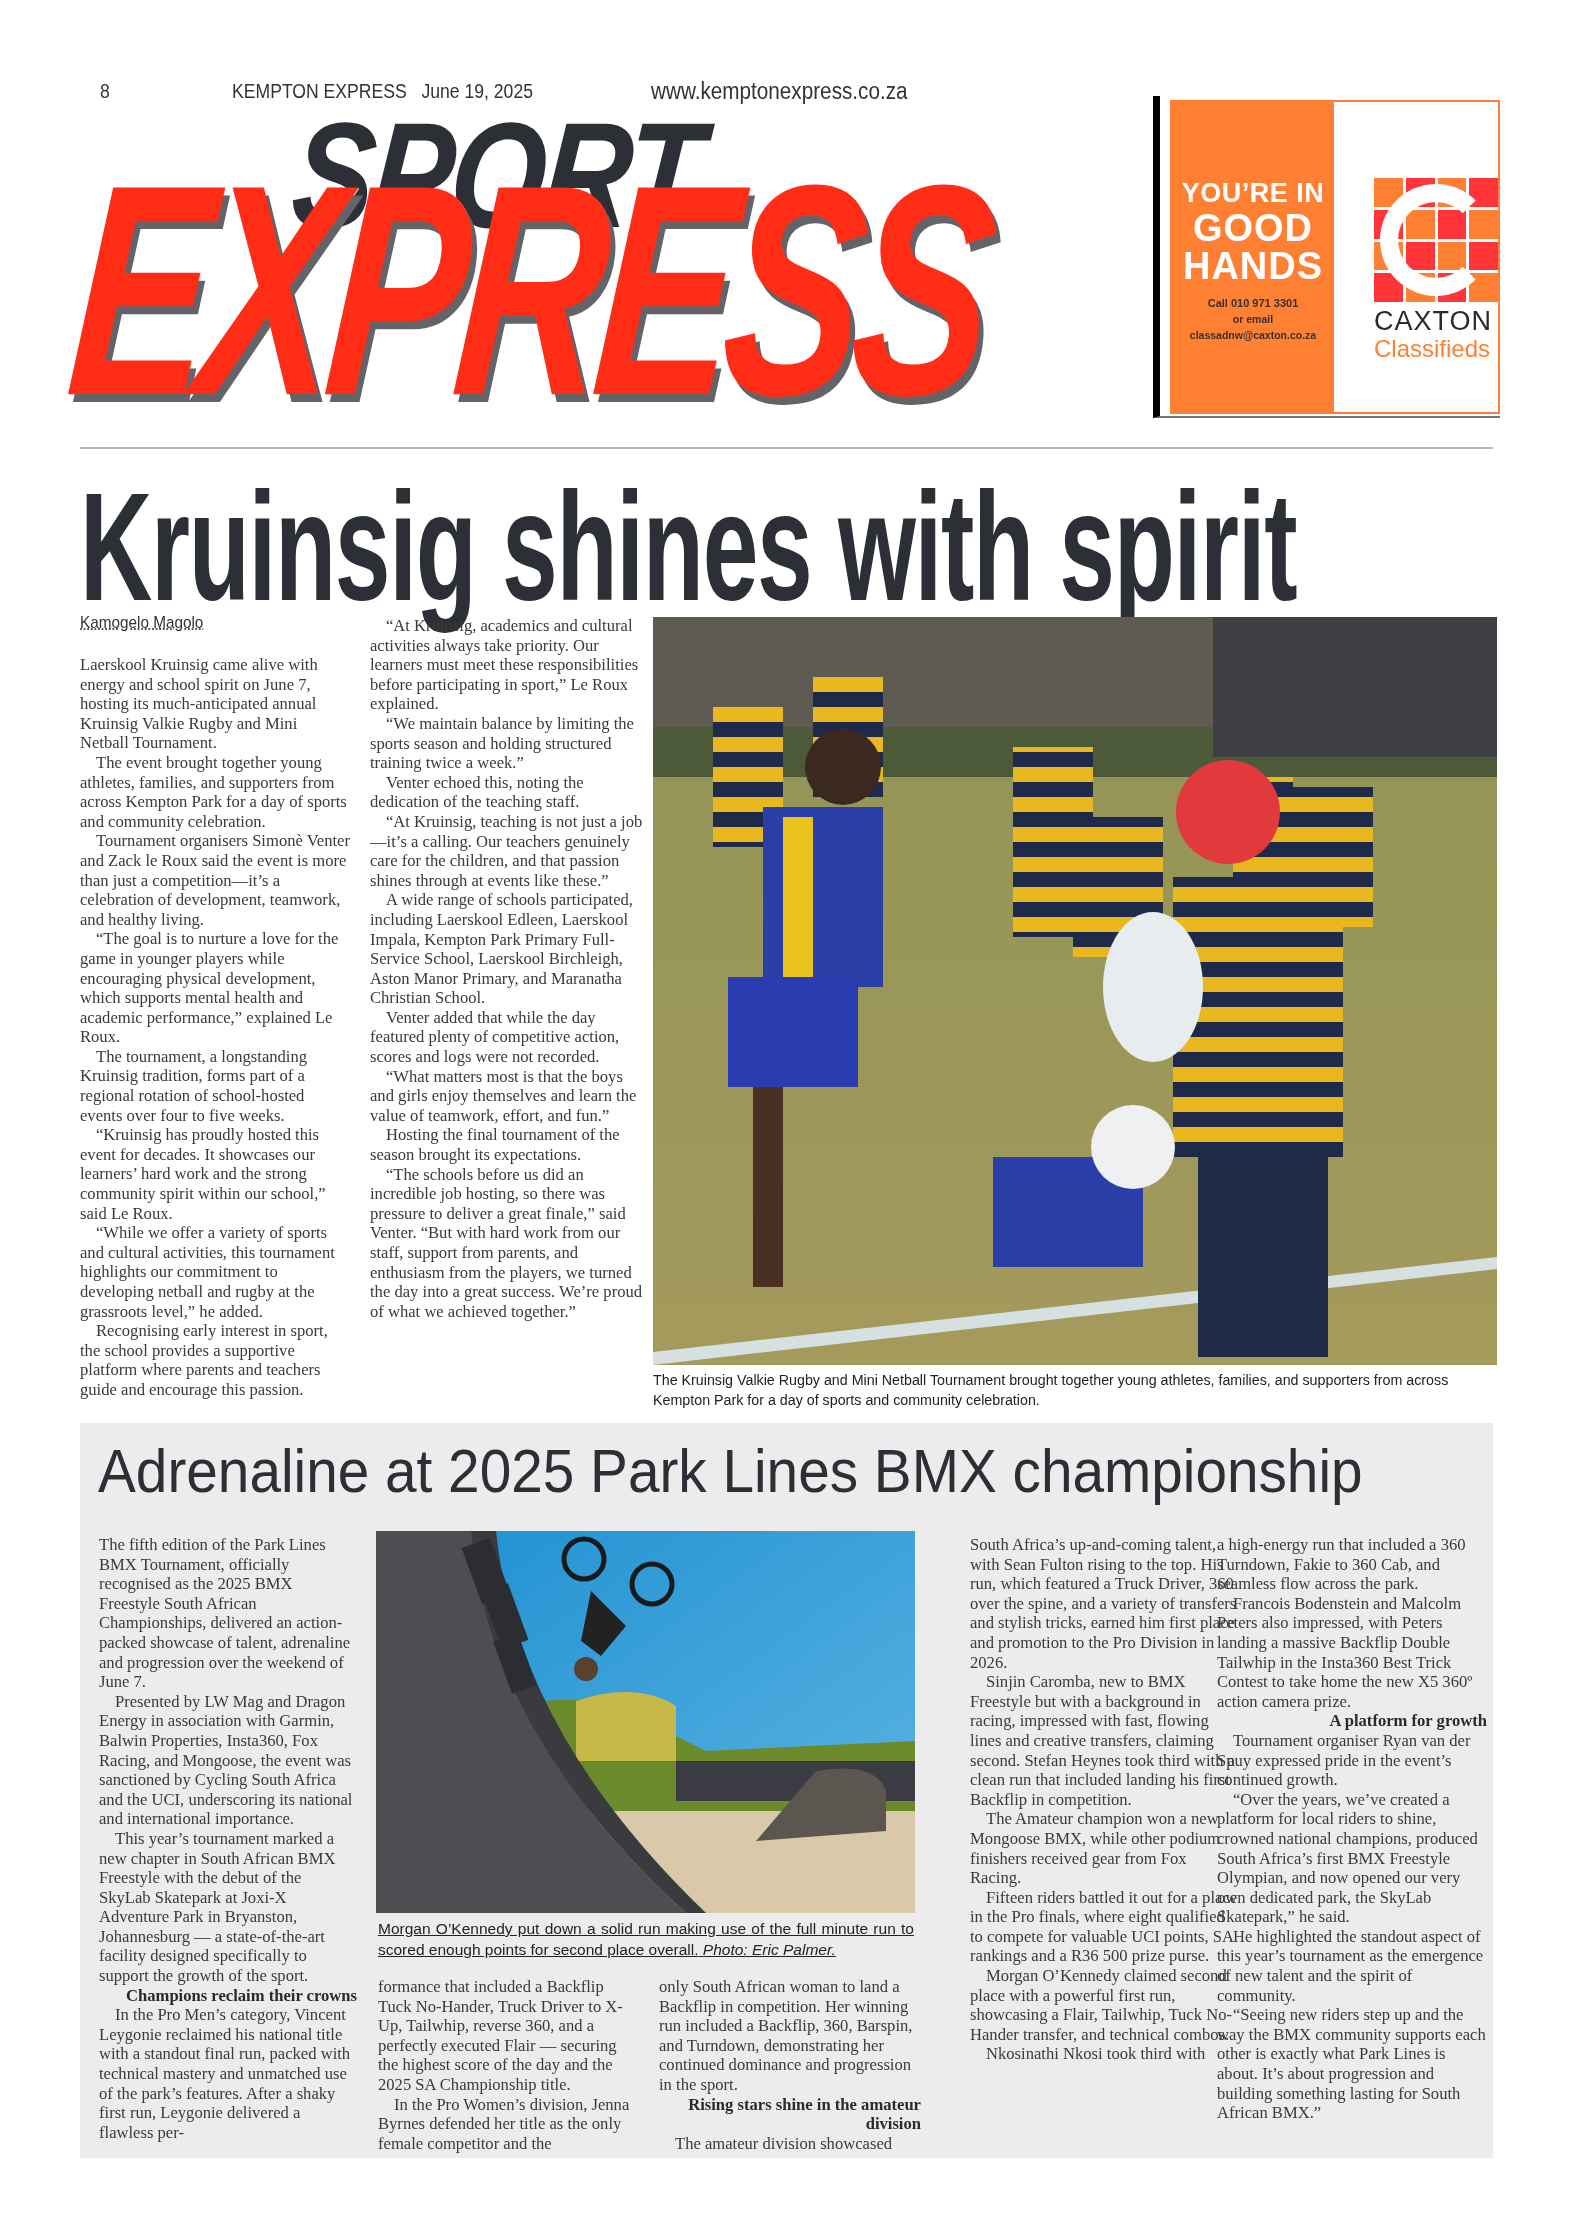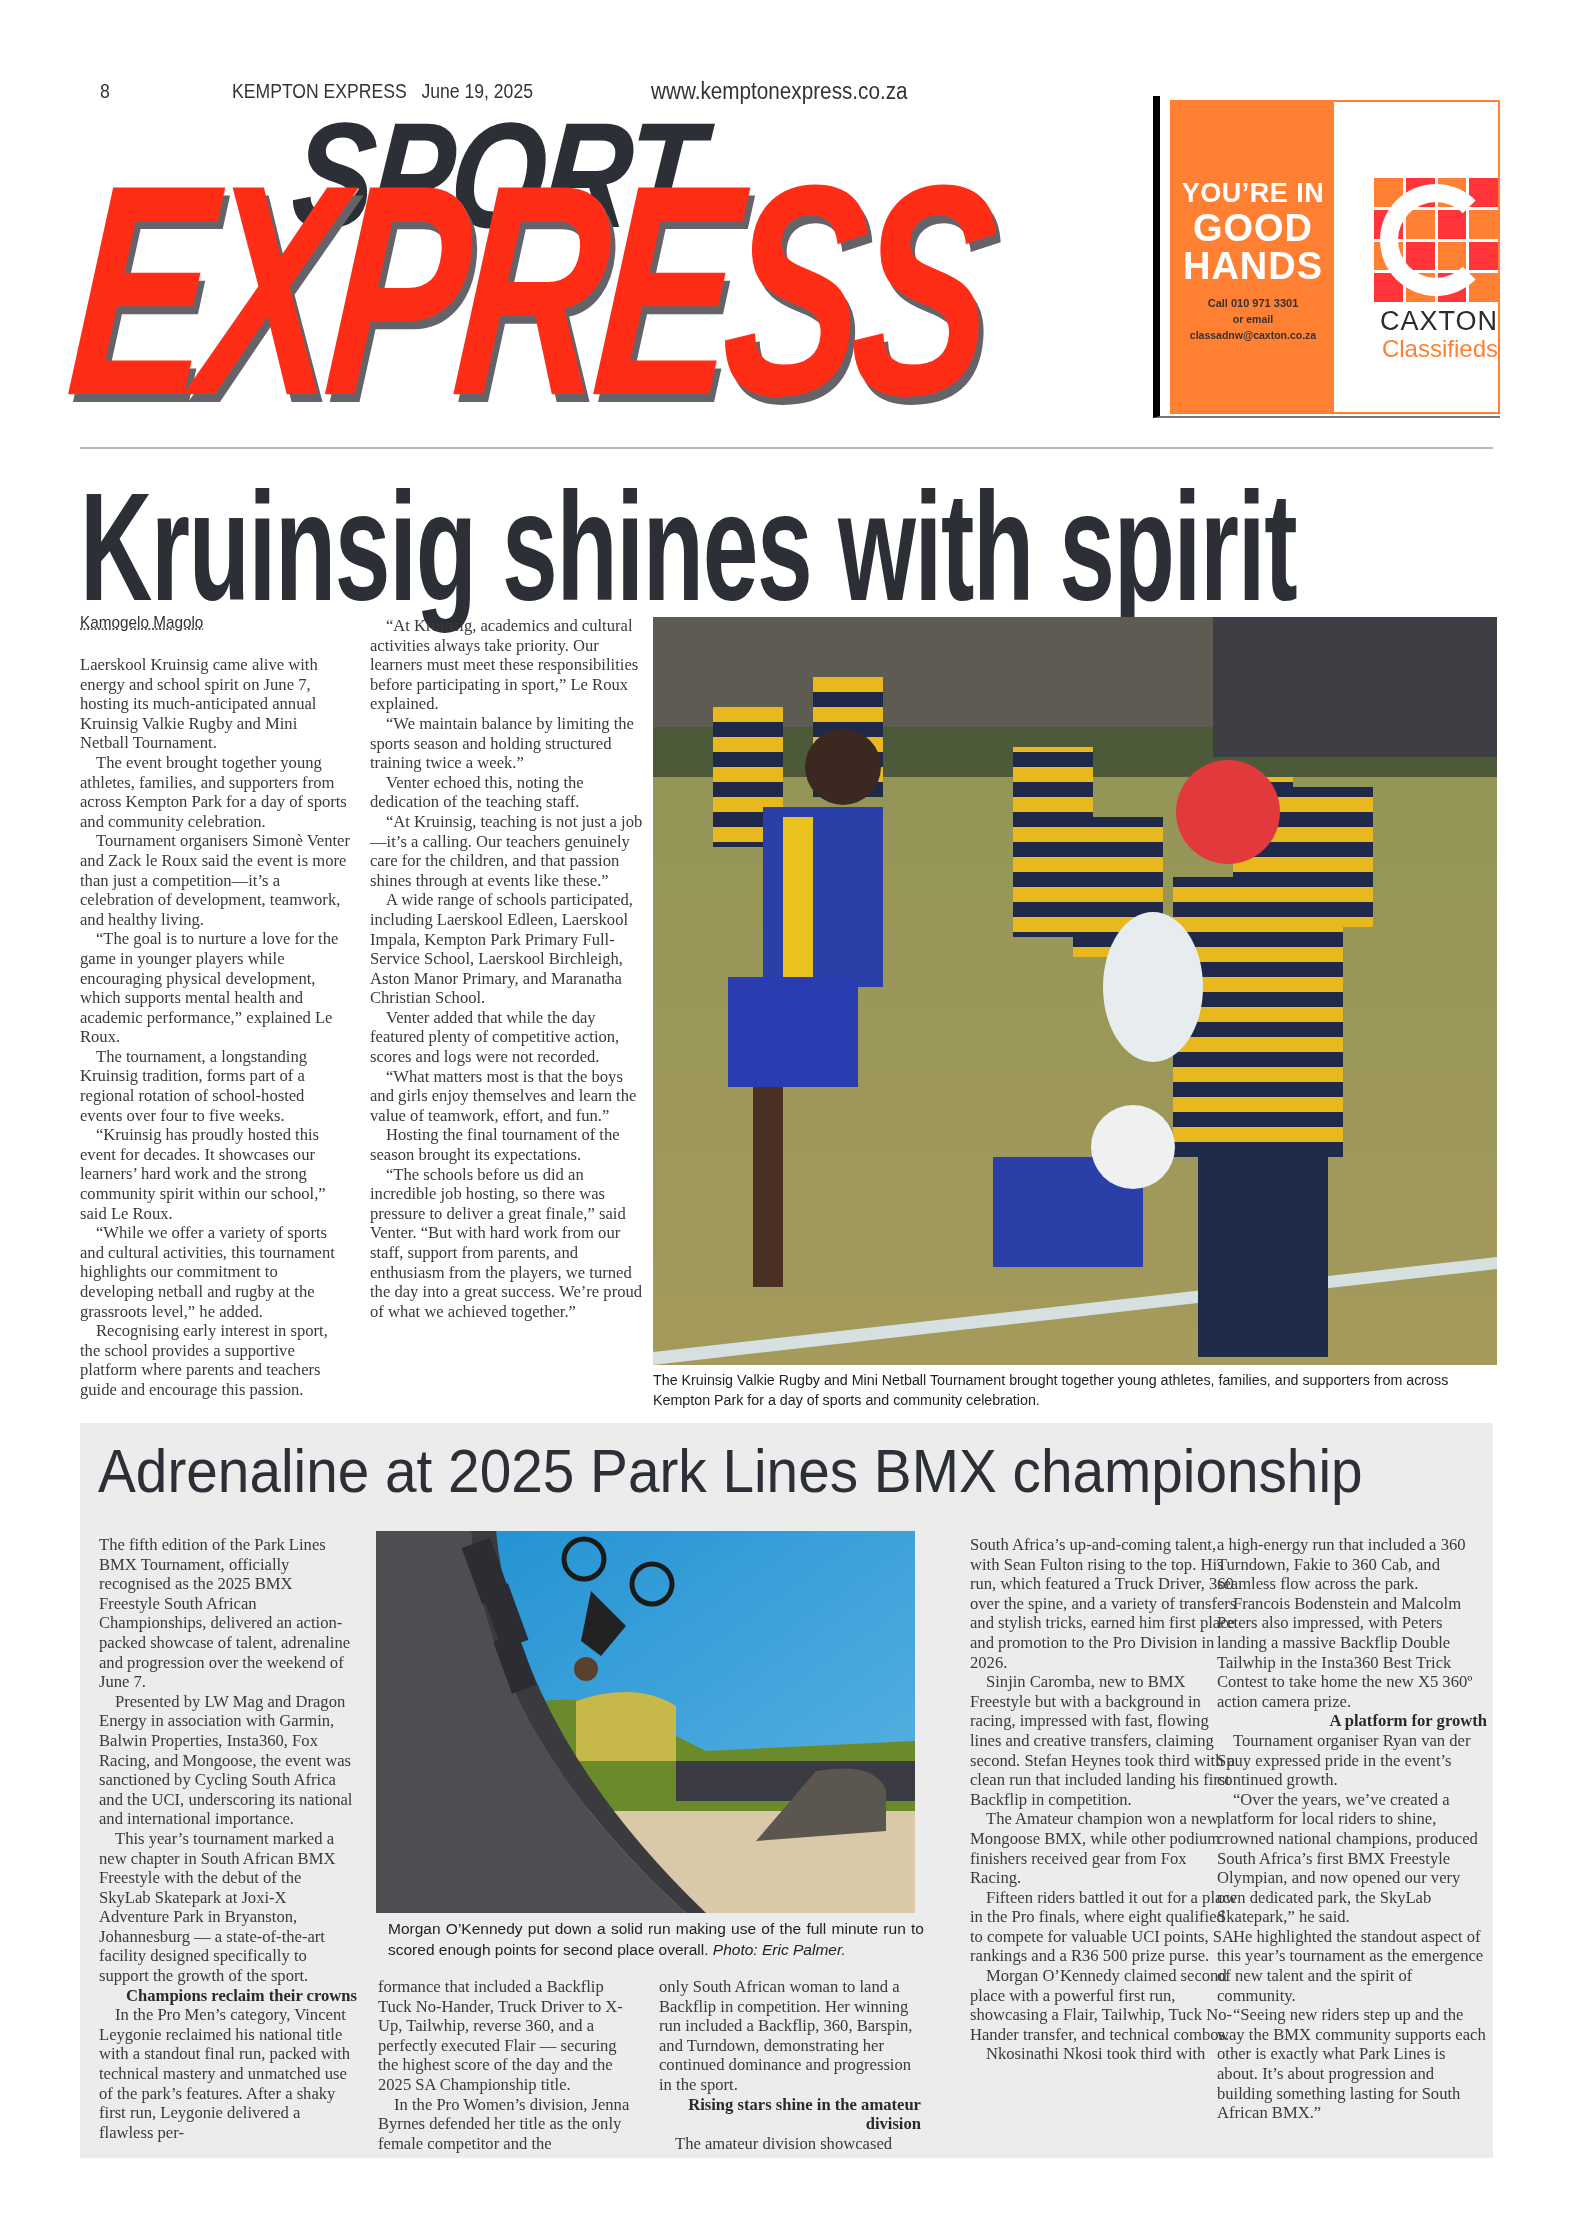--- a/index.html
+++ b/index.html
@@ -10,21 +10,21 @@
 
   
   .mast-sport{left:300px;top:100px;font-family:"Liberation Sans",sans-serif;font-weight:900;font-style:italic;font-size:150px;line-height:1;color:#2c2f36;letter-spacing:-4px;transform:scaleX(0.82) skewX(-6deg);transform-origin:left top;white-space:nowrap;}
   .mast-express{left:86px;top:140px;font-family:"Liberation Sans",sans-serif;font-weight:900;font-style:italic;font-size:300px;line-height:1;color:#ff2c16;letter-spacing:-14px;transform:scaleX(0.69) skewX(-7deg);transform-origin:left top;white-space:nowrap;
      text-shadow:8px 8px 0 #636369, 1px 1px 0 #f0d0c8;}
 
   
   .ad{left:1153px;top:96px;width:340px;height:320px;border-left:7px solid #000000;border-bottom:2px solid #777;}
   .ad-inner{position:absolute;left:10px;top:4px;width:326px;height:310px;border:2px solid #ff8033;display:flex;}
   .ad-left{width:167px;height:100%;background:#ff8033;text-align:center;color:#fff;font-family:"Liberation Sans",sans-serif;}
-  .ad-right{flex:1;background:#fff;display:flex;flex-direction:column;align-items:flex-end;margin-left:40px;}
+  .ad-right{flex:1;background:#fff;display:flex;flex-direction:column;align-items:flex-start;margin-left:40px;}
   .ad-you{font-weight:700;font-size:27px;margin-top:76px;letter-spacing:0.5px;}
   .ad-good{font-weight:700;font-size:38px;line-height:38px;letter-spacing:1px;}
   .ad-call{color:#333;font-weight:700;font-size:11px;line-height:16px;margin-top:10px;}
   .ad-email{color:#333;font-weight:700;font-size:10.5px;line-height:16px;}
   .logo-grid{margin-top:76px;width:124px;height:124px;display:grid;grid-template-columns:repeat(4,1fr);grid-template-rows:repeat(4,1fr);gap:3px;position:relative;}
   .logo-grid .c{width:100%;height:100%;}
   .o{background:#ff8033;} .r{background:#ff353a;}
   .logo-c{position:absolute;left:6px;top:6px;width:112px;height:112px;box-sizing:border-box;border:18px solid #fff;border-radius:50%;border-right-color:transparent;}
   .caxton{font-family:"Liberation Sans",sans-serif;font-size:27px;color:#2b2b2b;letter-spacing:1px;margin-top:4px;}
   .classifieds{font-family:"Liberation Sans",sans-serif;font-size:24px;color:#ff8033;margin-top:-2px;}
@@ -196,21 +196,21 @@
       <rect x="125" y="105" width="26" height="55" transform="rotate(-20 138 130)"></rect>
     </g>
     <g stroke="#1a1a1a" stroke-width="5" fill="none">
       <circle cx="208" cy="28" r="20"></circle>
         <circle cx="276" cy="53" r="20"></circle>
     </g>
     <path d="M215 60 L250 95 L225 125 L205 110 Z" fill="#222"></path>
     <circle cx="210" cy="138" r="12" fill="#5a4030"></circle>
   </svg>
 </div>
-<div class="abs bmx-caption" style="left:388px;top:1918px;width:536px;">
+<div class="abs bmx-caption" style="left:378px;top:1918px;width:536px;text-decoration:underline;">
   <span>Morgan O’Kennedy put down a solid run making use of the full minute run to scored enough points for second place overall.</span>
   <em>Photo: Eric Palmer.</em>
 </div>
 
 <div class="abs col" id="a2c2" style="left:378px;top:1977px;width:262px;">
     <p class="ni">formance that included a Backflip Tuck No-Hander, Truck Driver to X-Up, Tailwhip, reverse 360, and a perfectly executed Flair — securing the highest score of the day and the 2025 SA Championship title.</p>
     <p>In the Pro Women’s division, Jenna Byrnes defended her title as the only female competitor and the</p>
   </div>
 <div class="abs col" id="a2c3" style="left:659px;top:1977px;width:262px;">
     <p class="ni">only South African woman to land a Backflip in competition. Her winning run included a Backflip, 360, Barspin, and Turndown, demonstrating her continued dominance and progression in the sport.</p>

